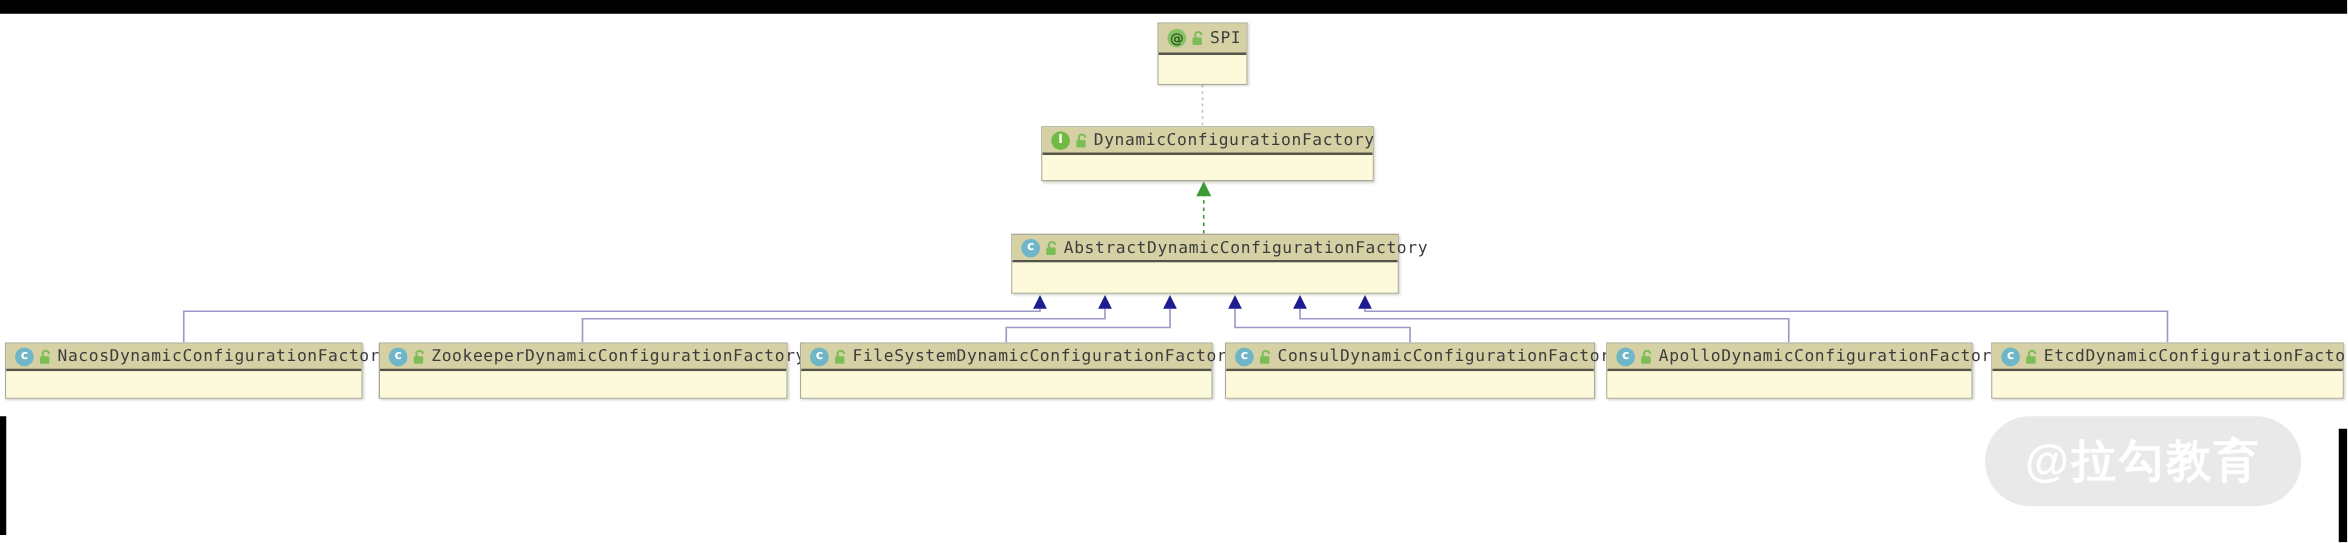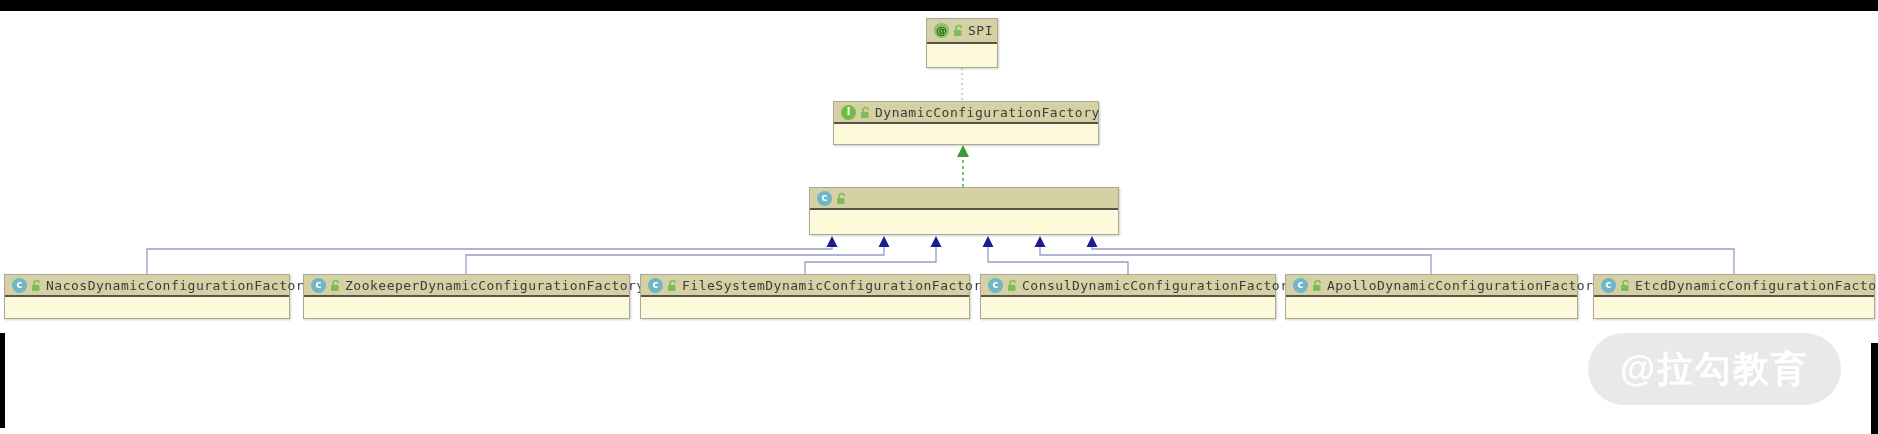--- a/index.html
+++ b/index.html
@@ -113,20 +113,21 @@
     <div class="uml-body"></div>
   </div>
 
   <div class="uml-node" style="left:809px;top:187px;width:310px;height:48px;">
     <div class="uml-header">
       <span class="icon-circle icon-class">c</span>
       <svg class="icon-lock" viewBox="0 0 11 13">
         <path d="M3 6 V4.2 a2.6 2.6 0 0 1 5.2 0 V5" fill="none" stroke="#7cbd55" stroke-width="1.6" transform="rotate(-18 5.5 4)"></path>
         <rect x="1" y="6" width="7.5" height="6" rx="1" fill="#7cbd55"></rect>
       </svg>
+      <span class="uml-title">AbstractDynamicConfigurationFactory</span>
     </div>
     <div class="uml-body"></div>
   </div>
 
   <div class="uml-node" style="left:4px;top:274px;width:286px;height:45px;">
     <div class="uml-header">
       <span class="icon-circle icon-class">c</span>
       <svg class="icon-lock" viewBox="0 0 11 13">
         <path d="M3 6 V4.2 a2.6 2.6 0 0 1 5.2 0 V5" fill="none" stroke="#7cbd55" stroke-width="1.6" transform="rotate(-18 5.5 4)"></path>
         <rect x="1" y="6" width="7.5" height="6" rx="1" fill="#7cbd55"></rect>

